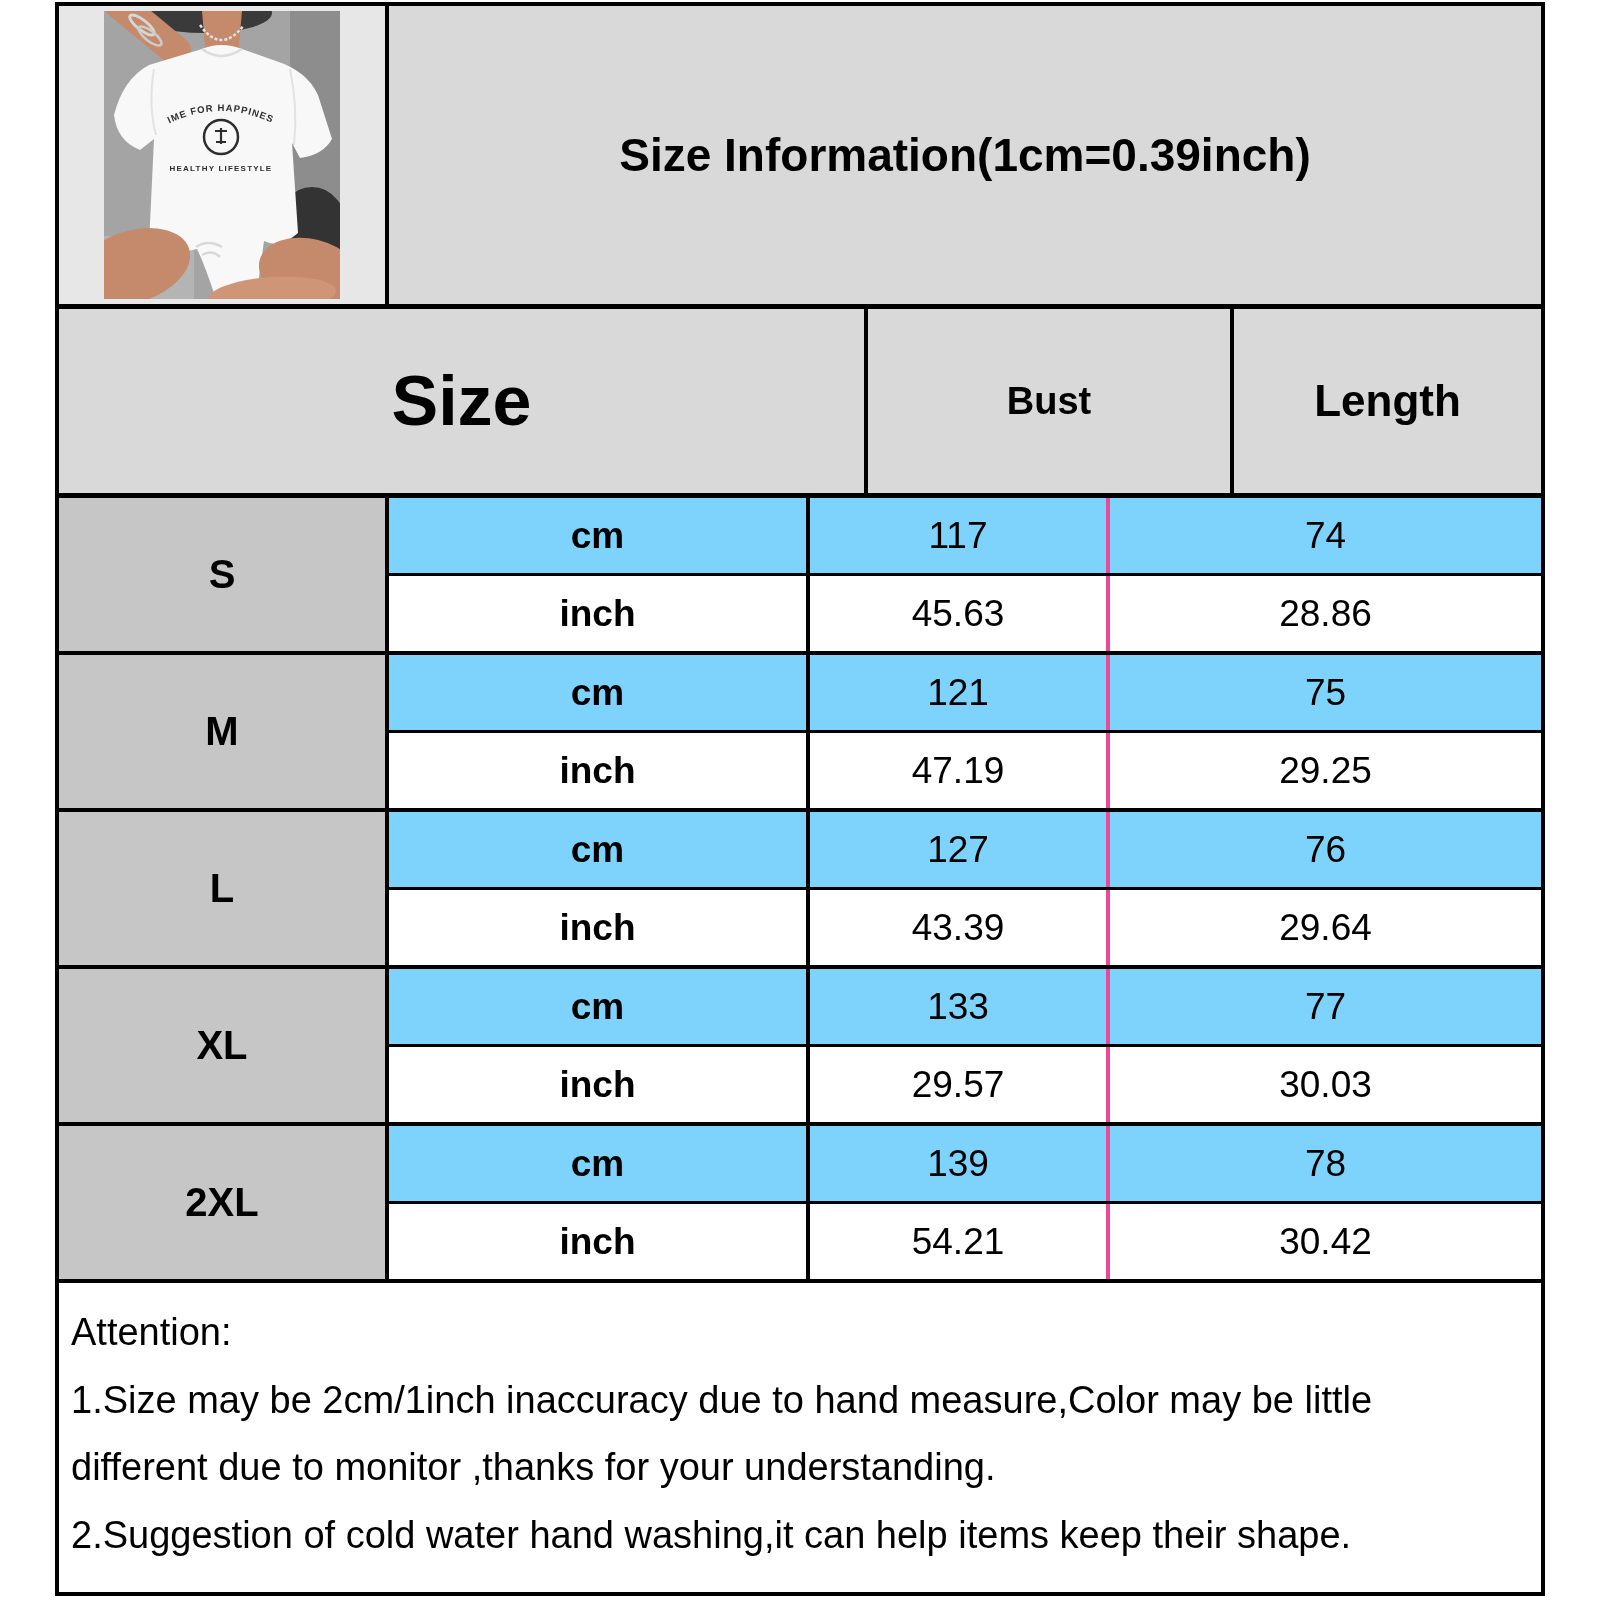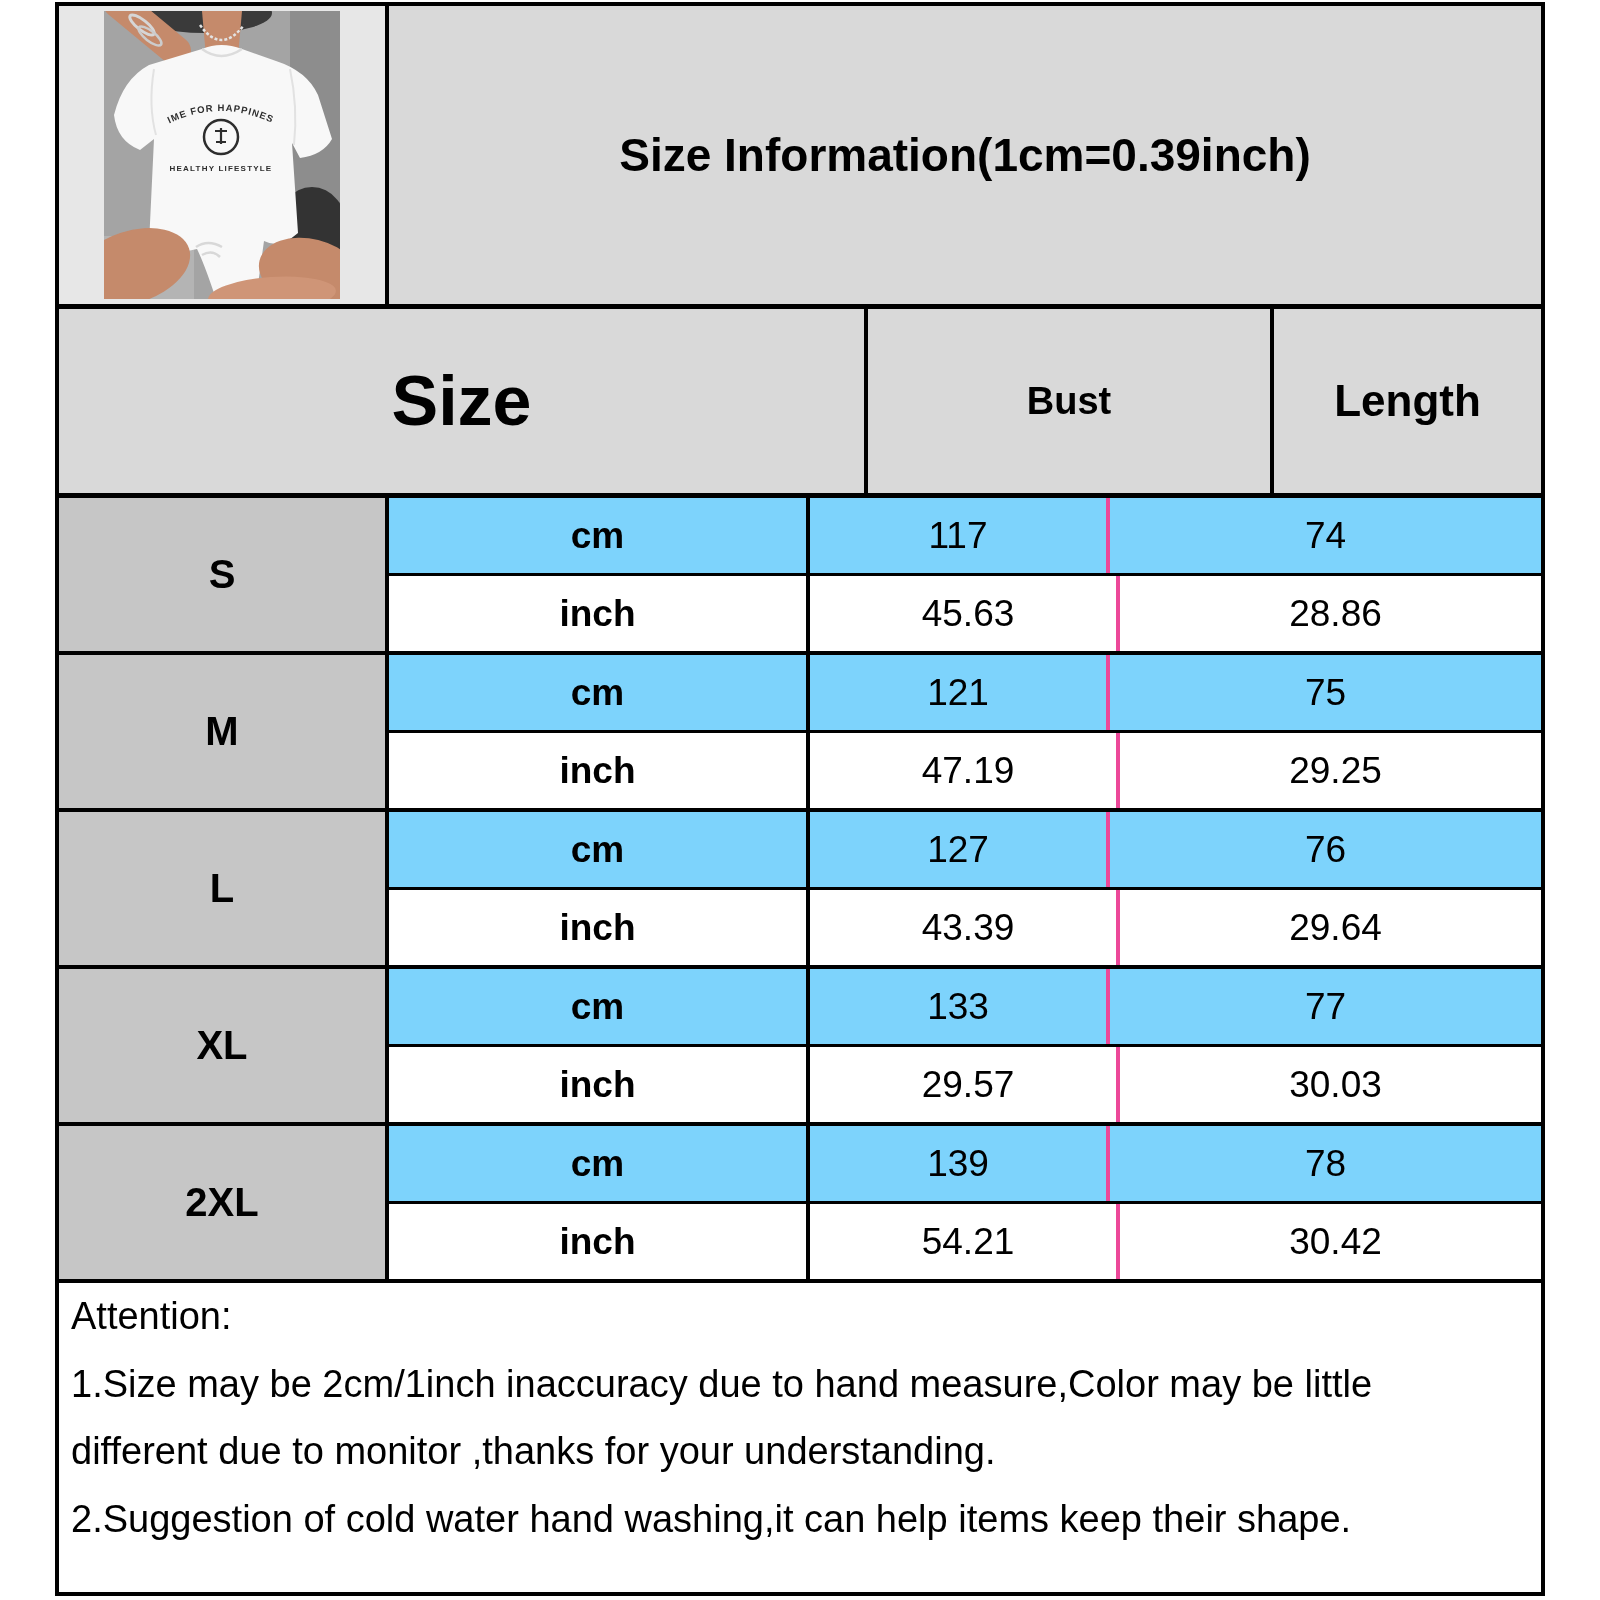--- a/index.html
+++ b/index.html
@@ -16,37 +16,37 @@
   .thumb-cell{
     width:326px;flex:none;border-right:4px solid #000;background:#e7e7e7;
     display:flex;align-items:center;justify-content:center;
   }
   .title-cell{flex:1;background:#d9d9d9;display:flex;align-items:center;justify-content:center;}
   .title-cell h1{margin:0;font-size:46px;font-weight:700;letter-spacing:0;}
   
   .head-row{height:184px;flex:none;display:flex;border-bottom:5px solid #000;background:#d9d9d9;}
   .cell{display:flex;align-items:center;justify-content:center;box-sizing:border-box;}
   .size-head{width:809px;flex:none;border-right:4px solid #000;font-size:70px;font-weight:700;}
-  .bust-head{width:406px;flex:none;border-right:4px solid #000;font-size:38px;font-weight:700;}
+  .bust-head{width:366px;flex:none;border-right:4px solid #000;font-size:38px;font-weight:700;}
   .length-head{flex:1;font-size:44px;font-weight:700;text-align:right;}
   
   .block{height:153px;flex:none;display:flex;border-bottom:4px solid #000;}
   .size-label{
     width:326px;flex:none;border-right:4px solid #000;background:#c6c6c6;
     display:flex;align-items:center;justify-content:center;font-size:40px;font-weight:700;
   }
   .rows{flex:1;display:flex;flex-direction:column;}
   .r{flex:1;display:flex;}
   .r.cm{background:#7dd3fc;border-bottom:3px solid #000;}
-  .r.inch{background:#ffffff;gap:10px;}
+  .r.inch{background:#ffffff;}
   .unit{width:421px;flex:none;border-right:4px solid #000;font-size:37px;font-weight:700;}
   .val-b{width:300px;flex:none;border-right:4px solid #ec4899;font-size:37px;font-weight:400;}
   .val-l{flex:1;font-size:37px;font-weight:400;}
   
-  .attention{flex:1;background:#fff;padding:0 28px 0 12px;font-size:38px;line-height:1.78;}
+  .attention{flex:1;background:#fff;padding:16px 28px 0 12px;font-size:38px;line-height:1.78;}
   .attention p{margin:0;}
 </style>
 </head>
 <body>
 
 <div class="sheet">
 
   <div class="top">
     <div class="thumb-cell">
       <svg width="236" height="288" viewBox="0 0 236 288" xmlns="http://www.w3.org/2000/svg">

